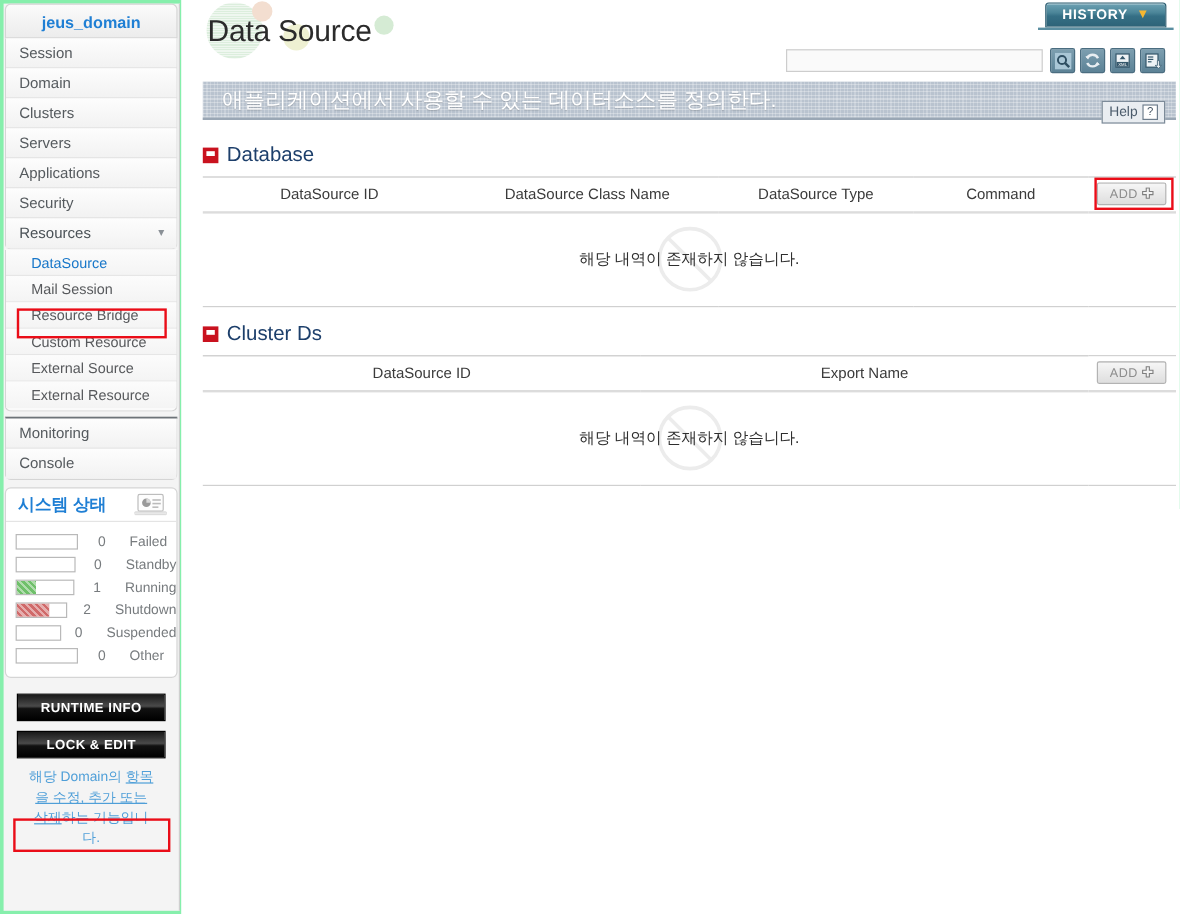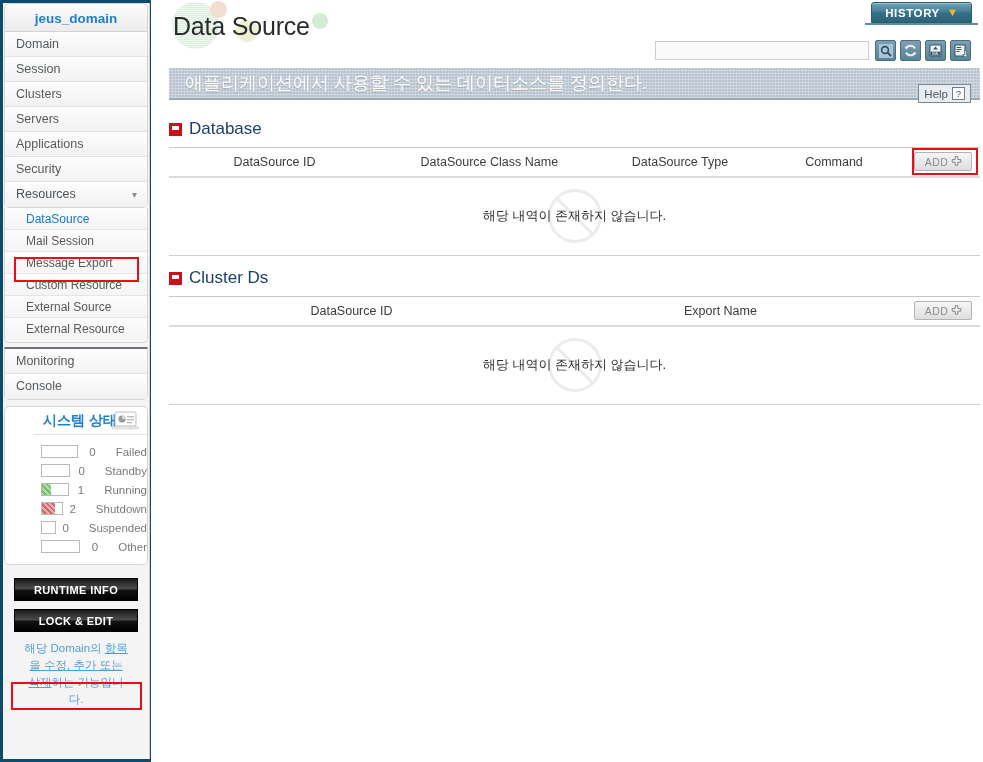--- a/index.html
+++ b/index.html
@@ -6,21 +6,21 @@
   html, body {
     margin: 0; padding: 0;
     width: 983px; height: 762px;
     overflow: hidden;
     background: #ffffff;
     font-family: "Liberation Sans", sans-serif;
   }
   #app {
     position: relative;
     width: 983px; height: 762px;
-    background: #0c4a6e;
+    background: #86efac;
   }
 
   
   #sidebar {
     position: absolute; left: 3px; top: 3px;
     width: 147px; height: 756px;
     background: #f4f4f4;
     border-right: 1px solid #cfcfcf;
   }
   #domain-title {
@@ -93,21 +93,20 @@
     border-top: 2px solid #6d7378;
     border-radius: 0 0 5px 5px;
   }
 
   
   #status-panel {
     margin: 6px 1px 0 1px;
     background: #ffffff;
     border: 1px solid #d5d5d5;
     border-radius: 5px;
-    padding-left: 28px;
   }
   #status-head {
     height: 28px;
     position: relative;
     border-bottom: 1px solid #e4e4e4;
   }
   #status-title {
     position: absolute; left: 10px; top: 5px;
     font-size: 14px; font-weight: bold;
     color: #1f7fd4;
@@ -384,36 +383,36 @@
 </head>
 <body>
 
 <div id="app">
 
   <div id="sidebar">
 
     <div id="domain-title">jeus_domain</div>
 
     <div class="nav-group">
+      <div class="nav-item"><span>Session</span></div>
       <div class="nav-item"><span>Domain</span></div>
-      <div class="nav-item"><span>Session</span></div>
       <div class="nav-item"><span>Clusters</span></div>
       <div class="nav-item"><span>Servers</span></div>
       <div class="nav-item"><span>Applications</span></div>
       <div class="nav-item"><span>Security</span></div>
       <div class="nav-item expanded">
         <span>Resources</span>
         <span class="chev">▾</span>
       </div>
     </div>
 
     <div class="sub-group">
       <div class="sub-item active"><span>DataSource</span></div>
       <div class="sub-item"><span>Mail Session</span></div>
-      <div class="sub-item"><span>Message Export</span></div>
+      <div class="sub-item"><span>Resource Bridge</span></div>
       <div class="sub-item"><span>Custom Resource</span></div>
       <div class="sub-item"><span>External Source</span></div>
       <div class="sub-item"><span>External Resource</span></div>
     </div>
 
     <div class="nav-group2">
       <div class="nav-item"><span>Monitoring</span></div>
       <div class="nav-item"><span>Console</span></div>
     </div>
 

